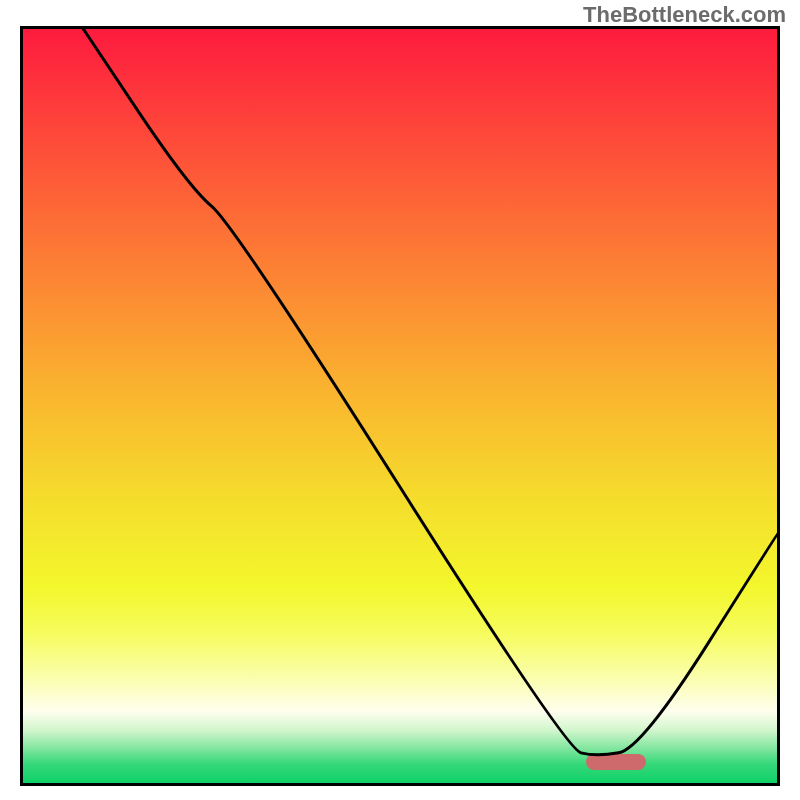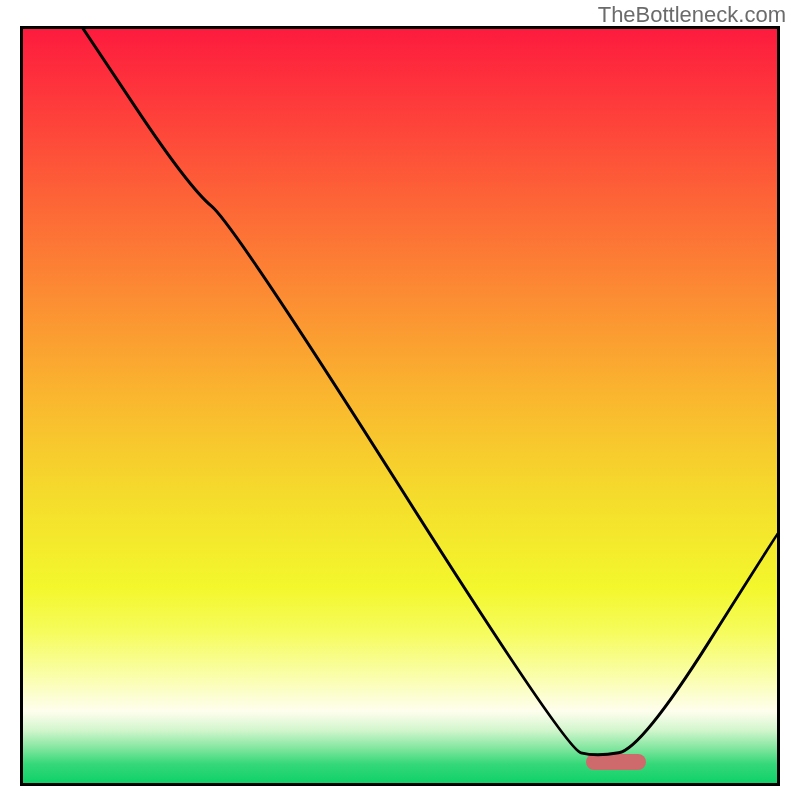--- a/index.html
+++ b/index.html
@@ -9,21 +9,21 @@
     background: #ffffff;
     font-family: Arial, Helvetica, sans-serif;
     position: relative;
     overflow: hidden;
   }
   .watermark {
     position: absolute;
     top: 2px;
     right: 14px;
     font-size: 22px;
-    font-weight: 400;
+    font-weight: 700;
     color: #6b6b6b;
     letter-spacing: 0px;
     z-index: 50;
   }
   .plot-frame {
     position: absolute;
     left: 20px;
     top: 26px;
     width: 760px;
     height: 760px;

